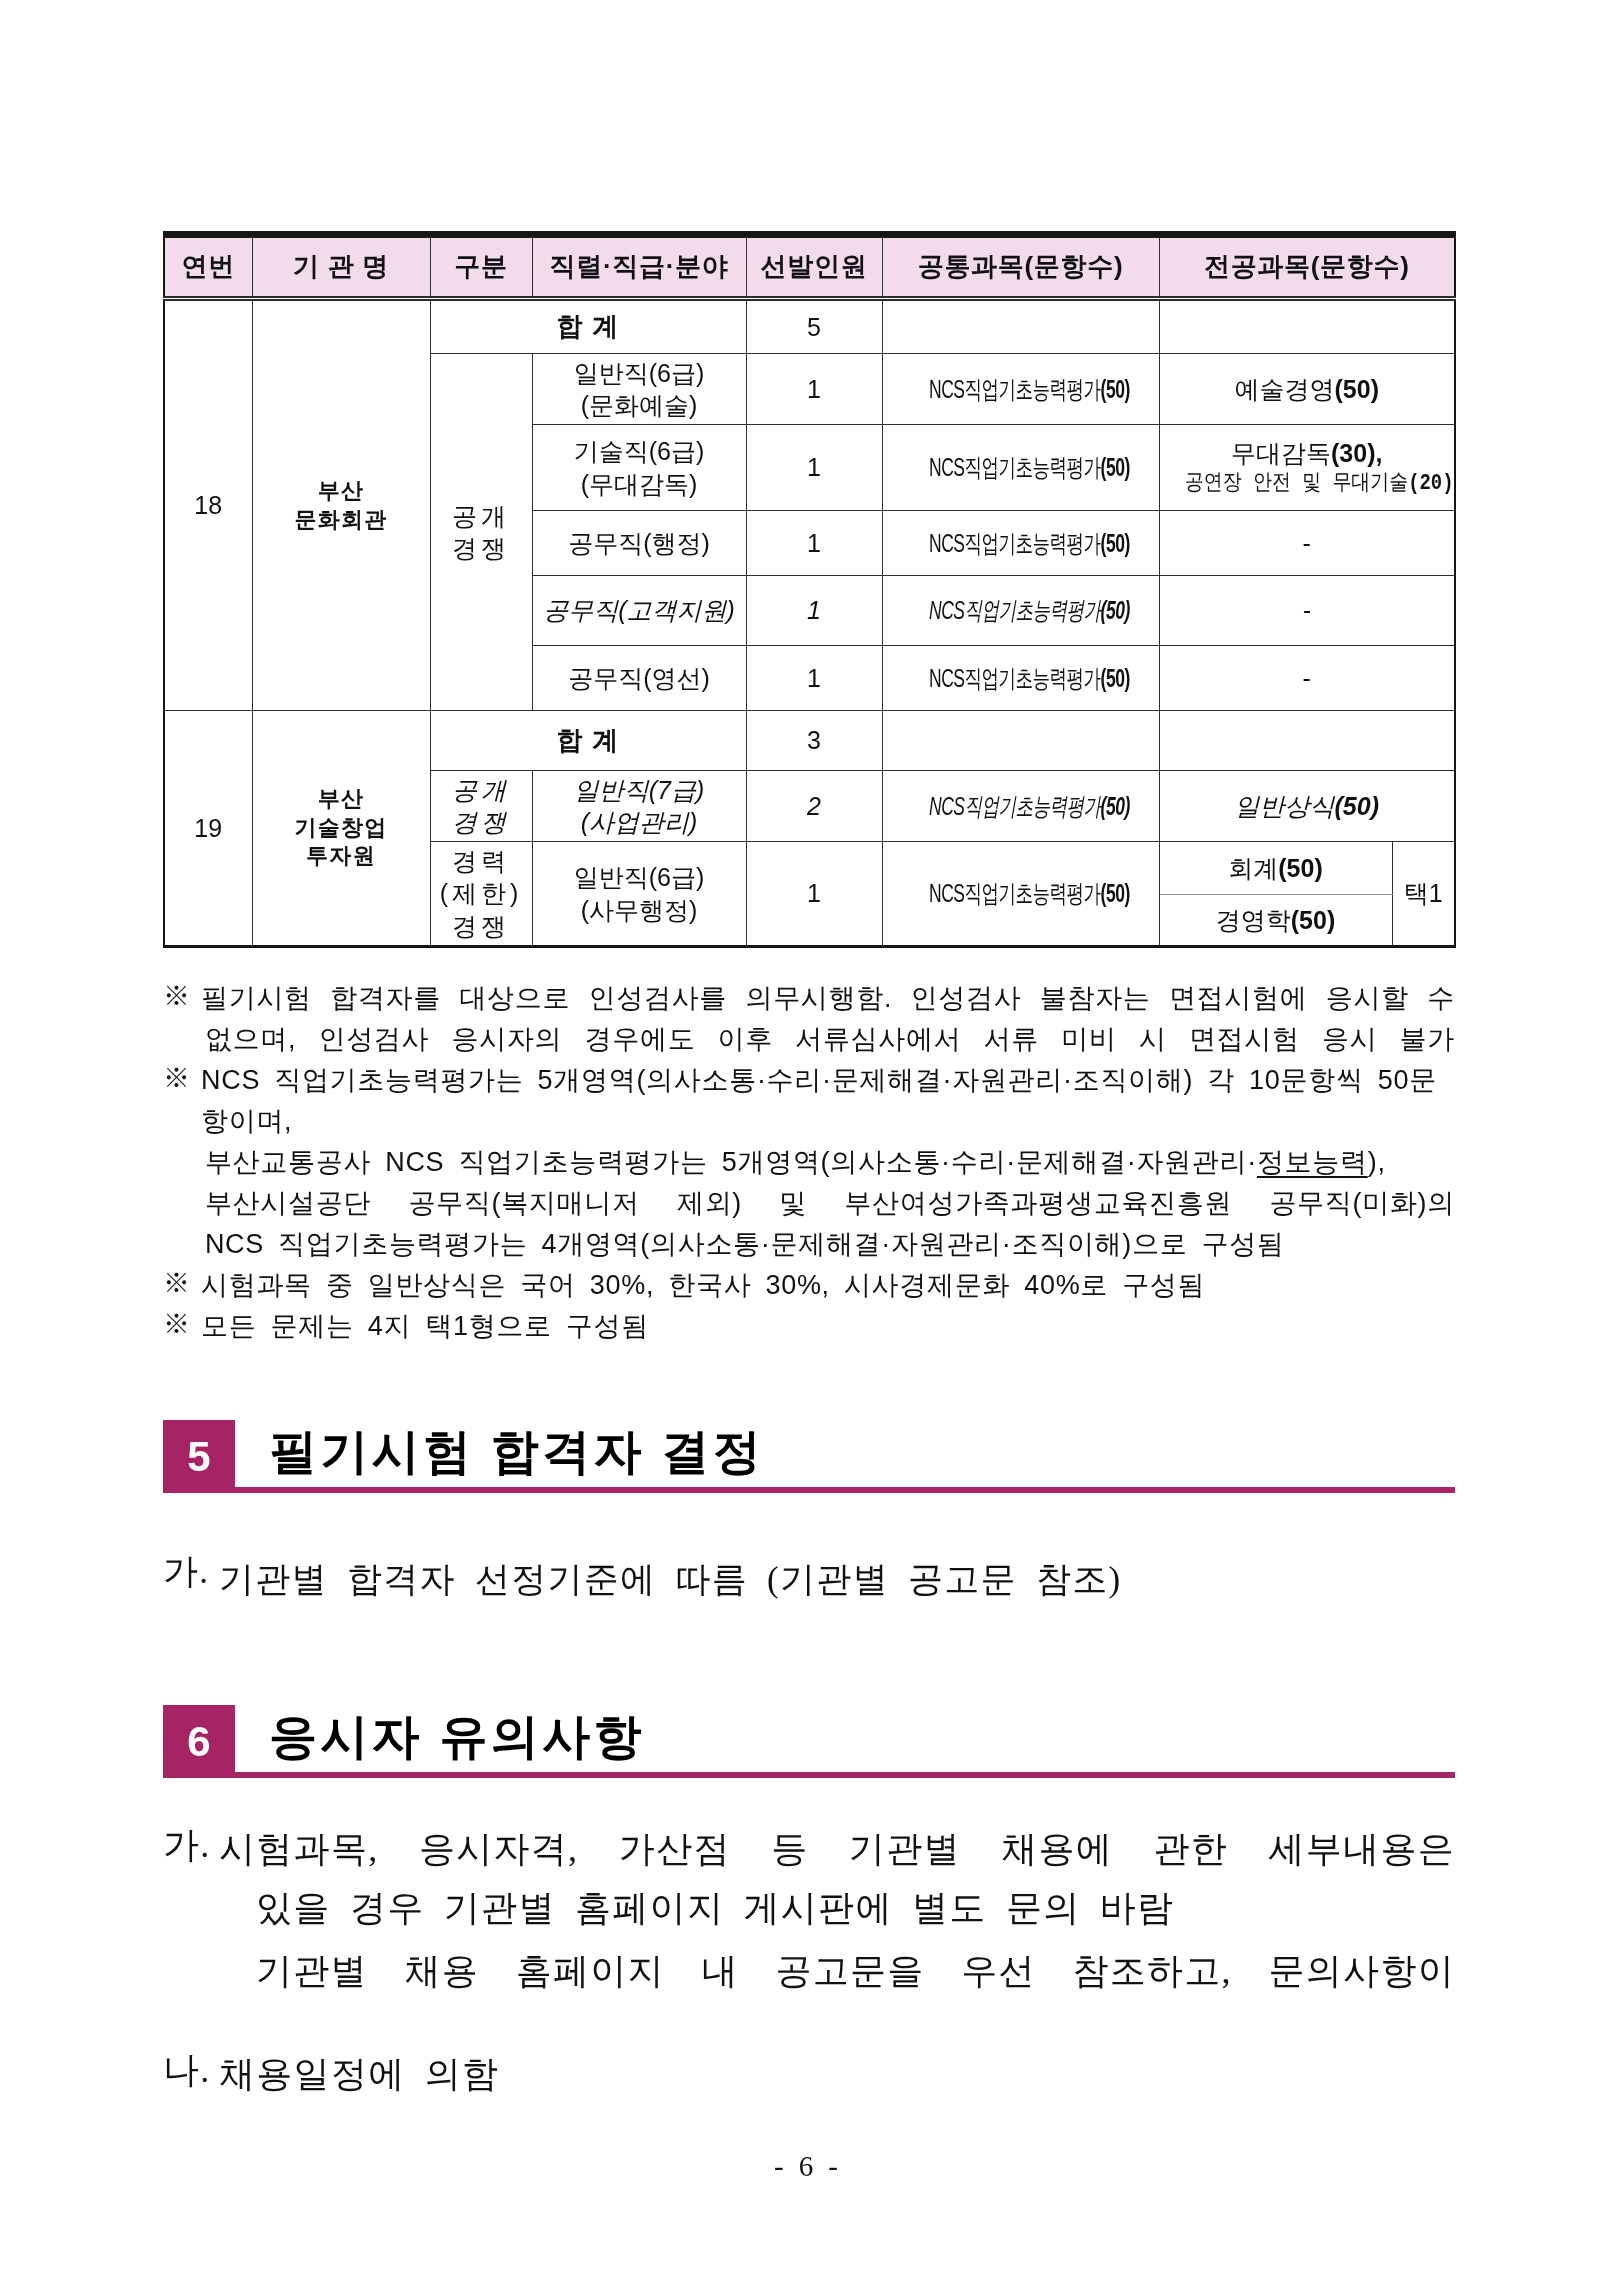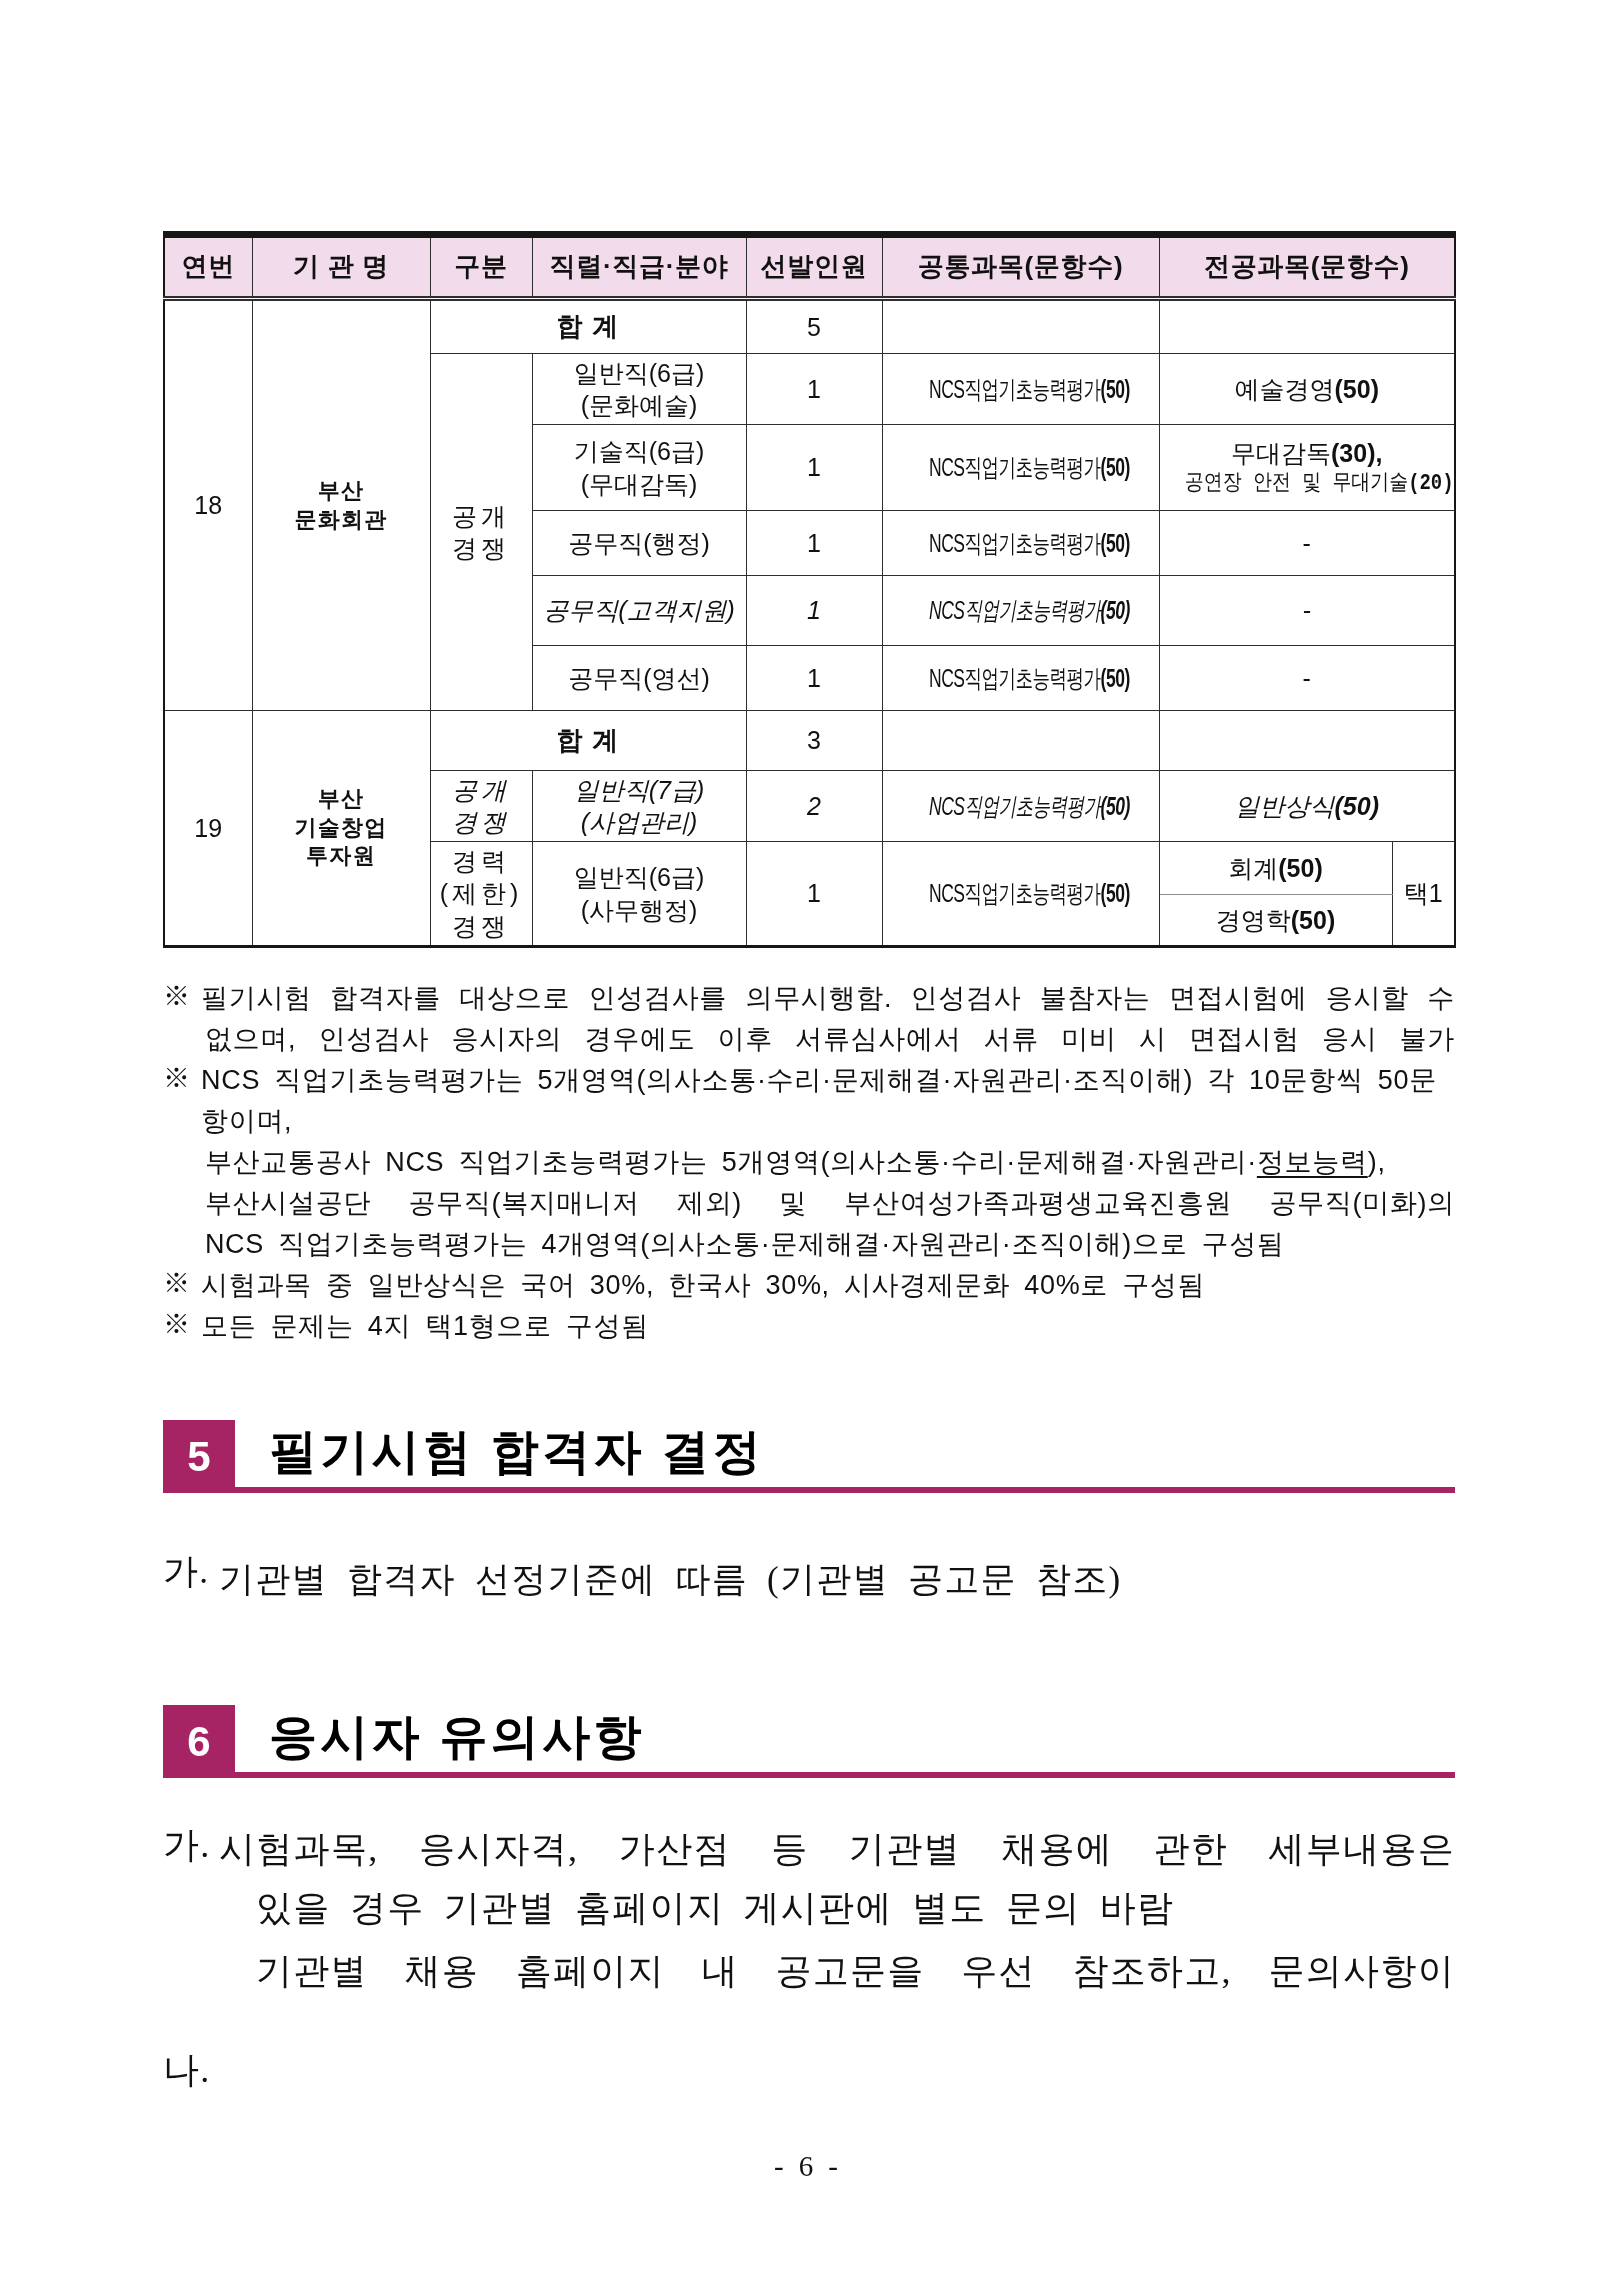--- a/index.html
+++ b/index.html
@@ -287,19 +287,20 @@
     <span class="plabel">가.</span>
     <div class="plines">
       <div class="pline j">시험과목, 응시자격, 가산점 등 기관별 채용에 관한 세부내용은</div>
       <div class="pline">있을 경우 기관별 홈페이지 게시판에 별도 문의 바람</div>
       <div class="pline j">기관별 채용 홈페이지 내 공고문을 우선 참조하고, 문의사항이</div>
     </div>
   </div>
   <div class="para para6">
     <span class="plabel">나.</span>
     <div class="plines">
+      <div class="pline">채용일정에 의함</div>
     </div>
   </div>
 
   <div class="footer">- 6 -</div>
 
 </div>
 
 
 </body></html>

